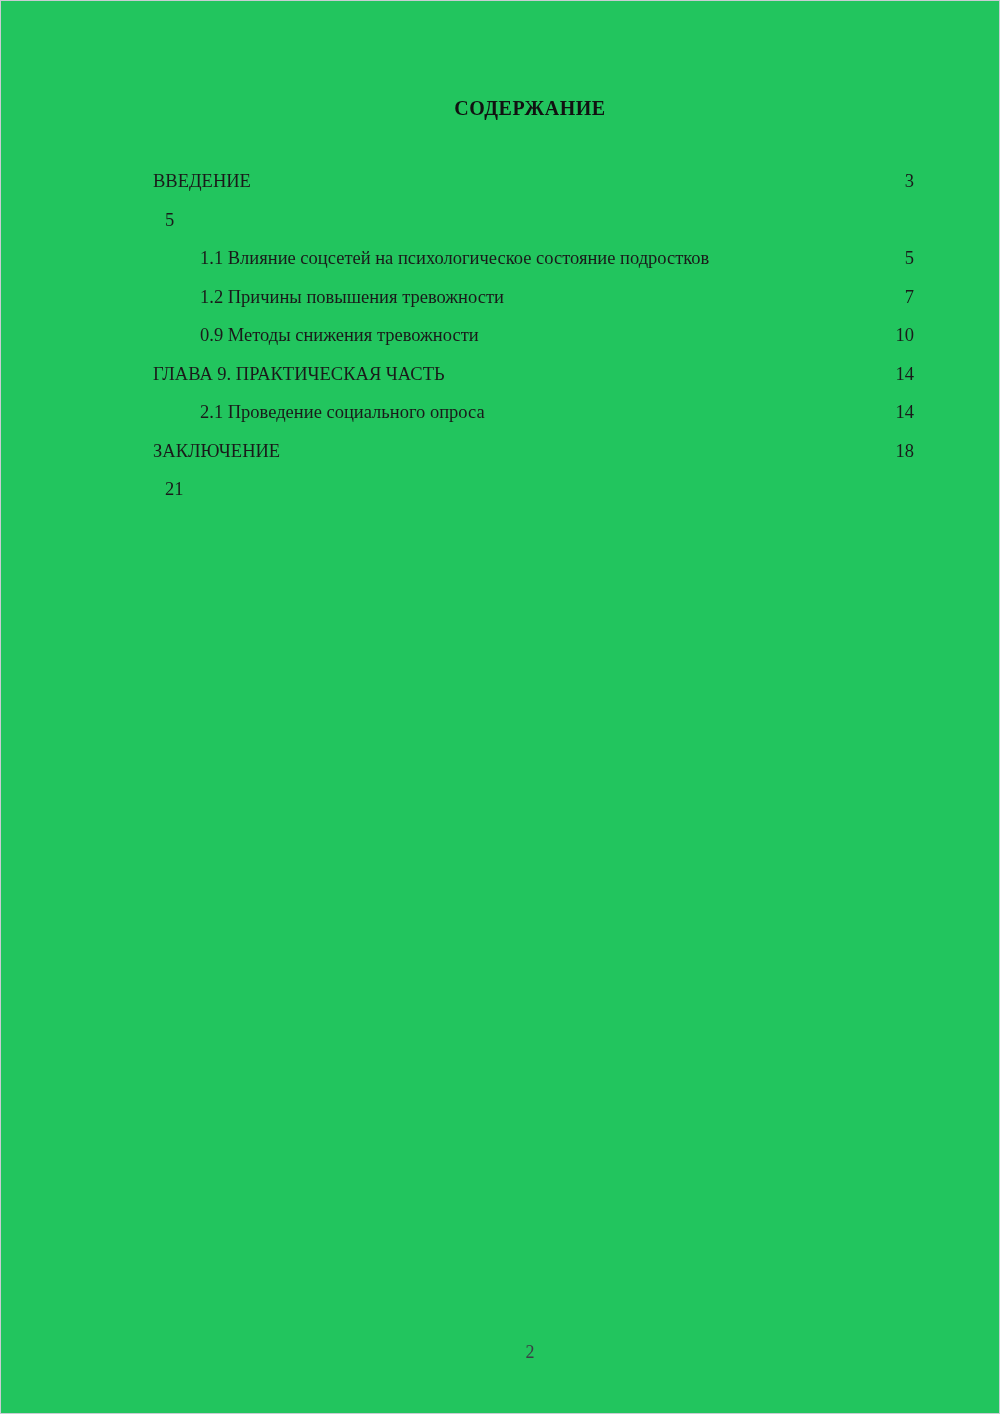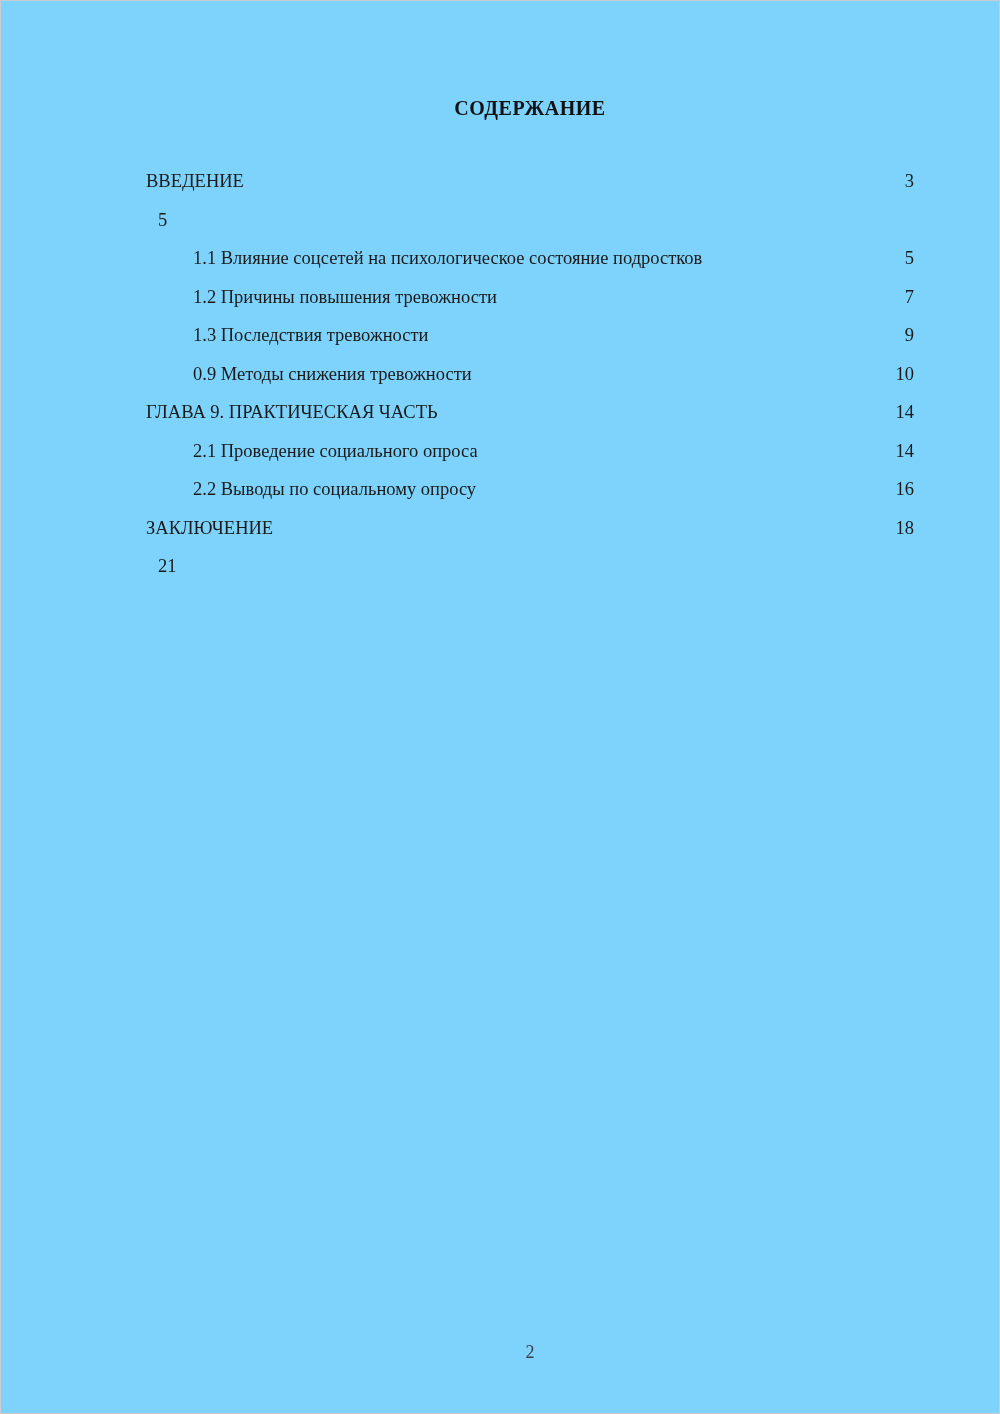--- a/index.html
+++ b/index.html
@@ -7,21 +7,21 @@
   html, body {
     background: #ffffff;
     font-family: "Liberation Serif", "DejaVu Serif", serif;
     color: #1a1a1a;
   }
 
   .page {
     position: relative;
     width: 1000px;
     height: 1414px;
-    background: #7dd3fc;
+    background: #22c55e;
     border: 1px solid #c9cdd3;
     overflow: hidden;
   }
 
   .content {
     position: absolute;
     left: 145px;
     right: 85px;
     top: 0;
   }
@@ -38,20 +38,21 @@
 
   .toc-list {
     font-size: 18.5px;
   }
 
   .toc-row {
     display: flex;
     justify-content: space-between;
     align-items: flex-end;
     line-height: 38.5px;
+    margin-left: 7px;
   }
 
   .toc-row.level-1 {
     padding-left: 47px;
   }
 
   .toc-label {
     max-width: 565px;
   }
 
@@ -91,44 +92,36 @@
   <div class="toc-row level-1">
     <span class="toc-label">1.1 Влияние соцсетей на психологическое состояние подростков</span>
     <span class="toc-page">5</span>
   </div>
 
   <div class="toc-row level-1">
     <span class="toc-label">1.2 Причины повышения тревожности</span>
     <span class="toc-page">7</span>
   </div>
 
-  <div class="toc-row level-1">
-    <span class="toc-label">1.3 Последствия тревожности</span>
-    <span class="toc-page">9</span>
-  </div>
 
   <div class="toc-row level-1">
     <span class="toc-label">0.9 Методы снижения тревожности</span>
     <span class="toc-page">10</span>
   </div>
 
   <div class="toc-row level-0">
     <span class="toc-label">ГЛАВА 9. ПРАКТИЧЕСКАЯ ЧАСТЬ</span>
     <span class="toc-page">14</span>
   </div>
 
   <div class="toc-row level-1">
     <span class="toc-label">2.1 Проведение социального опроса</span>
     <span class="toc-page">14</span>
   </div>
 
-  <div class="toc-row level-1">
-    <span class="toc-label">2.2 Выводы по социальному опросу</span>
-    <span class="toc-page">16</span>
-  </div>
 
   <div class="toc-row level-0">
     <span class="toc-label">ЗАКЛЮЧЕНИЕ</span>
     <span class="toc-page">18</span>
   </div>
 
   <div class="toc-row level-0">
     <span class="toc-page">21</span>
   </div>
 </div>

